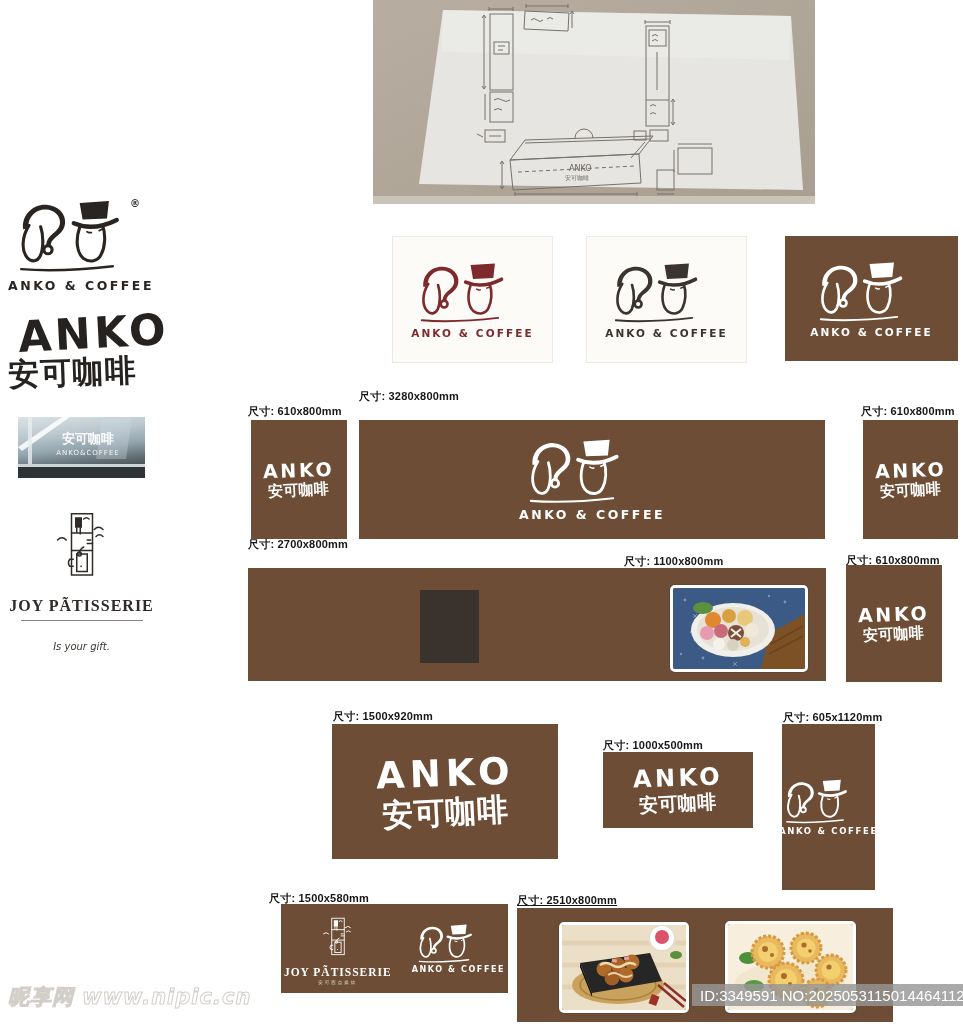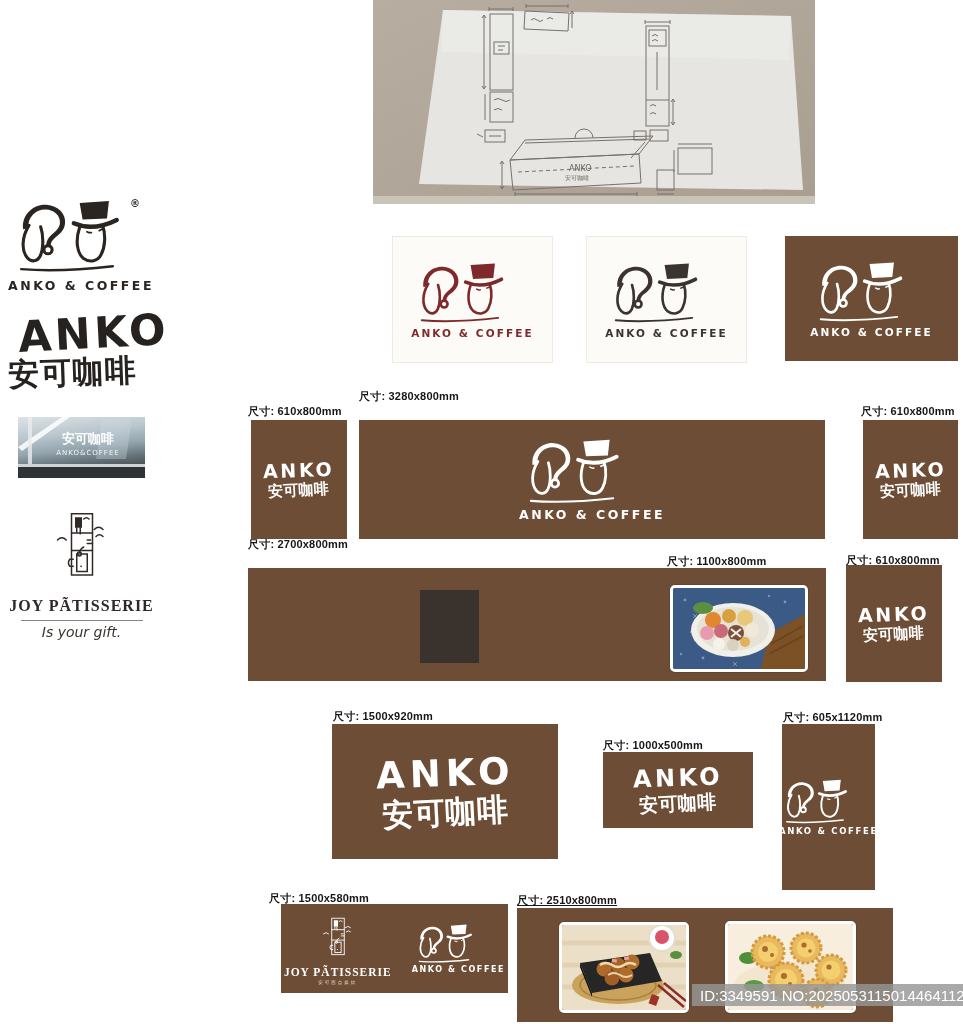--- a/index.html
+++ b/index.html
@@ -193,21 +193,21 @@
     <rect x="0" y="47" width="127" height="3" fill="#cfd4d6"></rect>
     <rect x="0" y="50" width="127" height="11" fill="#2e3336"></rect>
   </svg>
 
   <div class="abs joy-block">
     <svg width="56" height="84" viewBox="0 0 64 96" class="c-ink" style="color:#2f2a27">
         <use href="#joy-art"></use>
       </svg>
     <div class="joy-name" style="font-size:16px;margin-top:8px;">JOY PÃTISSERIE</div>
     <div class="joy-line" style="width:122px;margin-top:5px;"></div>
-    <div class="joy-tagline" style="font-size:14px;margin-top:3px;">Is your gift.</div>
+    <div class="joy-tagline" style="font-size:10px;margin-top:20px;">Is your gift.</div>
   </div>
 
   <div class="logo-box light" style="left:392px;width:159px;">
     <div class="anko-logo c-maroon">
       <svg width="98" height="65" viewBox="0 0 120 80">
           <use href="#anko-faces"></use>
         </svg>
       <div class="logo-text">ANKO &amp; COFFEE</div>
     </div>
   </div>
@@ -249,21 +249,21 @@
   </div>
 
   <div class="sign" style="left:863px;top:420px;width:95px;height:119px;">
     <div class="wordmark wm-s">
       <div class="wm-en">ANKO</div>
       <div class="wm-cn">安可咖啡</div>
     </div>
   </div>
 
   <div class="size-label" style="left:248px;top:537px;">尺寸: 2700x800mm</div>
-  <div class="size-label" style="left:667px;top:554px;">尺寸: 1100x800mm</div>
+  <div class="size-label" style="left:624px;top:554px;">尺寸: 1100x800mm</div>
   <div class="size-label" style="left:846px;top:553px;">尺寸: 610x800mm</div>
 
   <div class="sign" style="left:248px;top:568px;width:578px;height:113px;">
     <div class="abs" style="left:172px;top:22px;width:59px;height:73px;background:#3a322d;"></div>
 
     <div class="photo-frame" style="left:422px;top:17px;width:132px;height:81px;">
       <svg width="132" height="81" viewBox="0 0 132 81">
         <rect width="132" height="81" fill="#3c5a86"></rect>
         <g fill="#ffffff" opacity=".35">
           <circle cx="12" cy="12" r="1.4"></circle>
@@ -403,15 +403,16 @@
             <circle cx="101" cy="43" r="2.6"></circle>
               <circle cx="56" cy="52" r="3"></circle>
             <circle cx="62" cy="60" r="2"></circle>
               <circle cx="88" cy="66" r="2.4"></circle>
           </g>
         </g>
       </svg>
     </div>
   </div>
 
+  <div class="abs watermark">昵享网 www.nipic.cn</div>
   <div class="abs id-bar">ID:3349591 NO:20250531150144641121</div>
 
 </div>
 
 </body></html>

